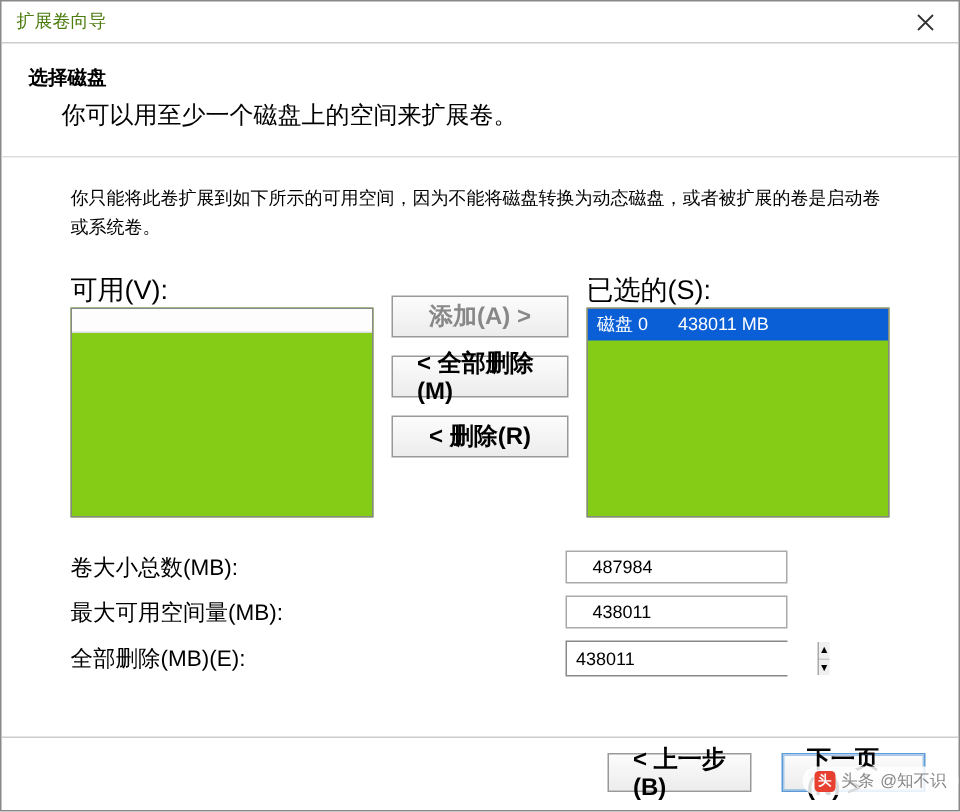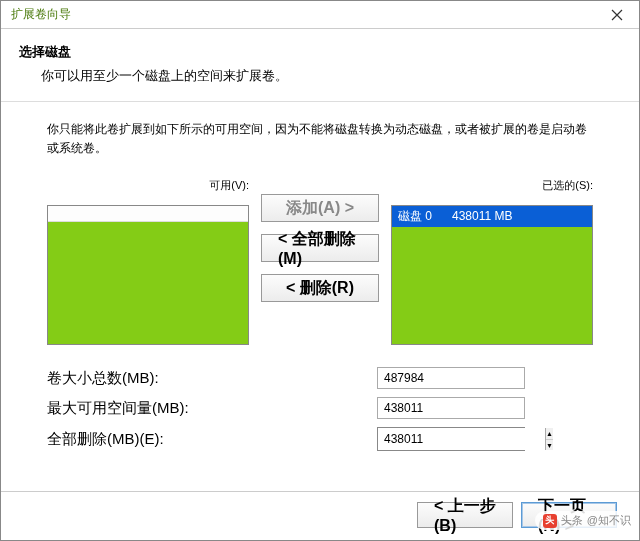--- a/index.html
+++ b/index.html
@@ -29,31 +29,31 @@
     }
     .titlebar .title { font-size: 12px; color: #4d7c0f; }
     .close-btn {
       width: 44px; height: 28px;
       display: flex; align-items: center; justify-content: center;
       cursor: pointer;
     }
     .close-btn svg { width: 12px; height: 12px; }
     .header-area { padding: 14px 18px 8px 18px; }
     .header-title { font-weight: bold; font-size: 13px; margin-bottom: 6px; }
-    .header-sub { margin-left: 22px; font-size: 13px; }
+    .header-sub { margin-left: 22px; font-size: 16px; }
     .divider { height: 1px; background: #ddd; margin: 8px 0 0 0; }
     .content { padding: 18px 46px 12px 46px; }
     .desc { font-size: 12px; line-height: 1.6; margin-bottom: 20px; }
     .columns {
       display: flex;
       align-items: flex-start;
       gap: 12px;
     }
     .col { flex: 1; }
-    .col-label { margin-bottom: 12px; font-size: 11px; text-align: right; }
+    .col-label { margin-bottom: 0; font-size: 18px; }
     .listbox {
       width: 100%;
       height: 140px;
       border: 1px solid #888;
       background: #84cc16;
       overflow: auto;
       font-size: 12px;
     }
     .listbox .row-head {
       height: 16px;
@@ -92,21 +92,21 @@
       display: flex;
       align-items: center;
       margin-bottom: 8px;
     }
     .field-label { width: 330px; font-size: 15px; }
     .readonly-box {
       width: 148px;
       height: 22px;
       border: 1px solid #aaa;
       background: #fff;
-      padding: 2px 6px;
+      padding: 2px 17px;
       font-size: 12px;
       display: flex;
       align-items: center;
     }
     .spinner-wrap {
       display: flex;
       width: 148px;
       height: 24px;
       border: 1px solid #888;
     }
@@ -134,21 +134,21 @@
       font-size: 7px;
       line-height: 1;
     }
     .spin:last-child { border-bottom: none; }
     .footer-divider { height: 1px; background: #ccc; margin-top: 20px; }
     .footer {
       position: absolute;
       bottom: 12px;
       right: 22px;
       display: flex;
-      gap: 8px;
+      gap: 20px;
       align-items: center;
       margin-left: 38px;
     }
     .footer .btn { width: 96px; height: 26px; }
     .toutiao {
       position: absolute;
       bottom: 10px;
       right: 0;
       background: rgba(255,255,255,0.85);
       padding: 2px 8px;

